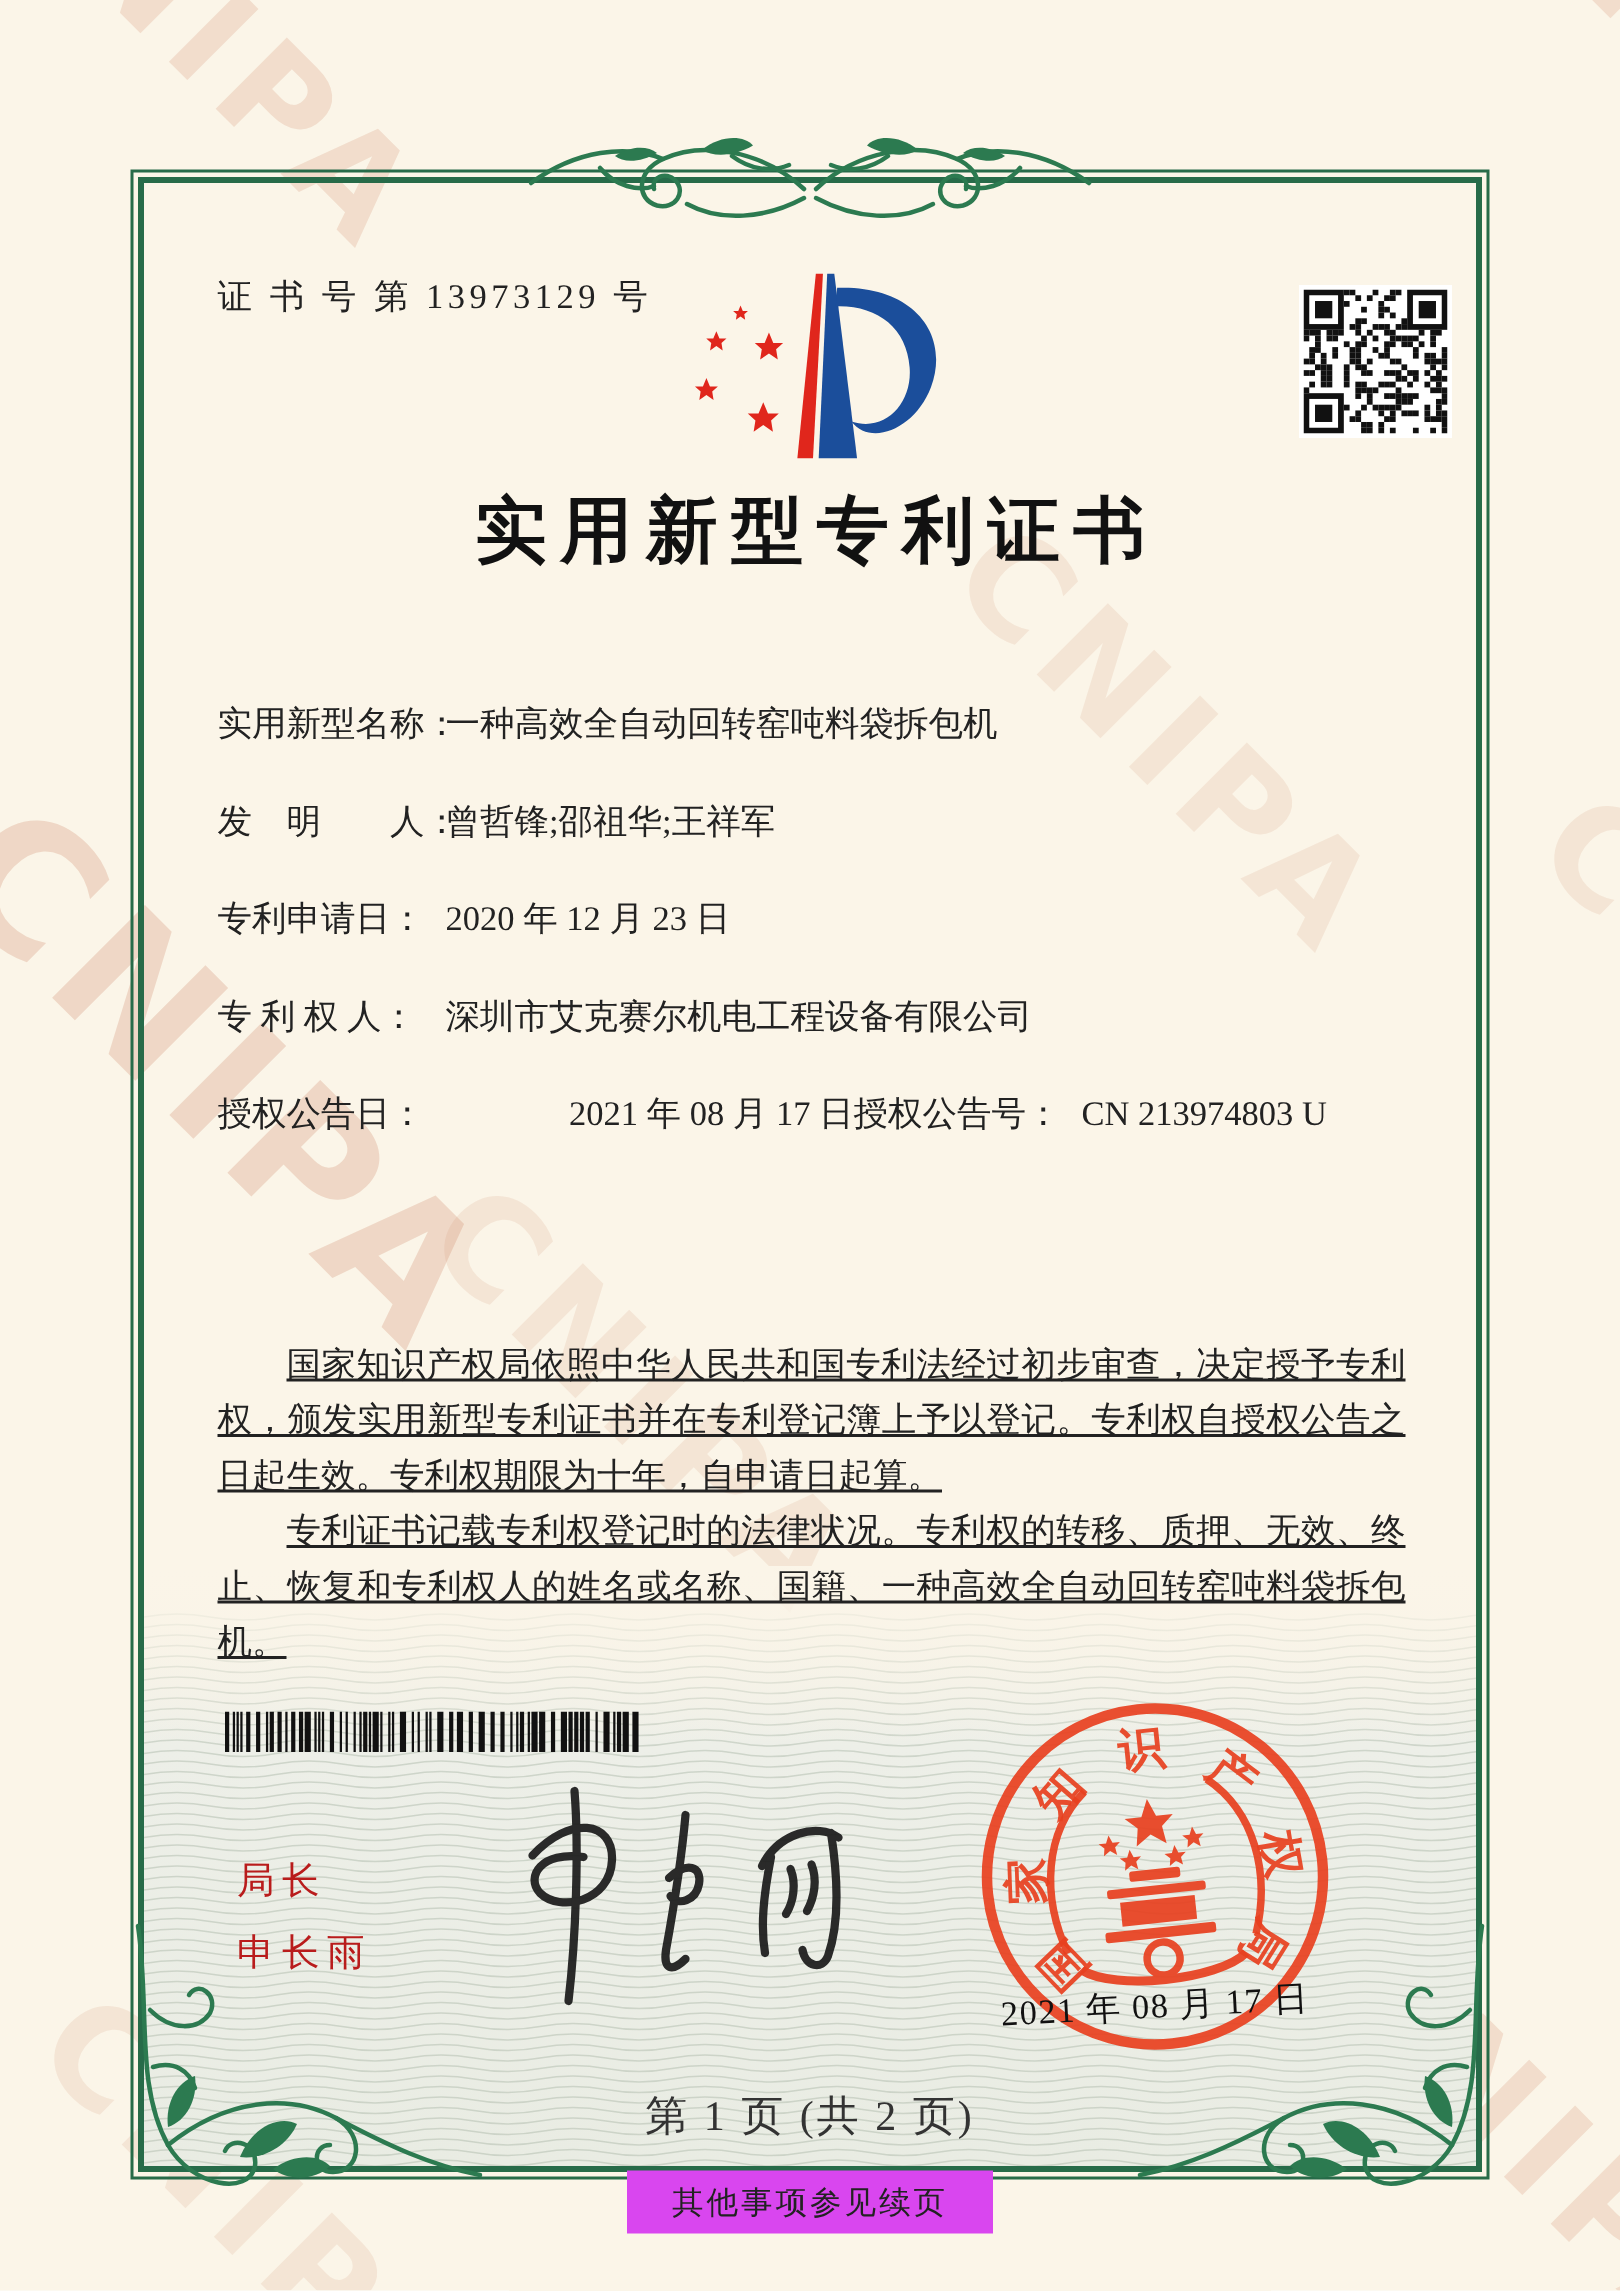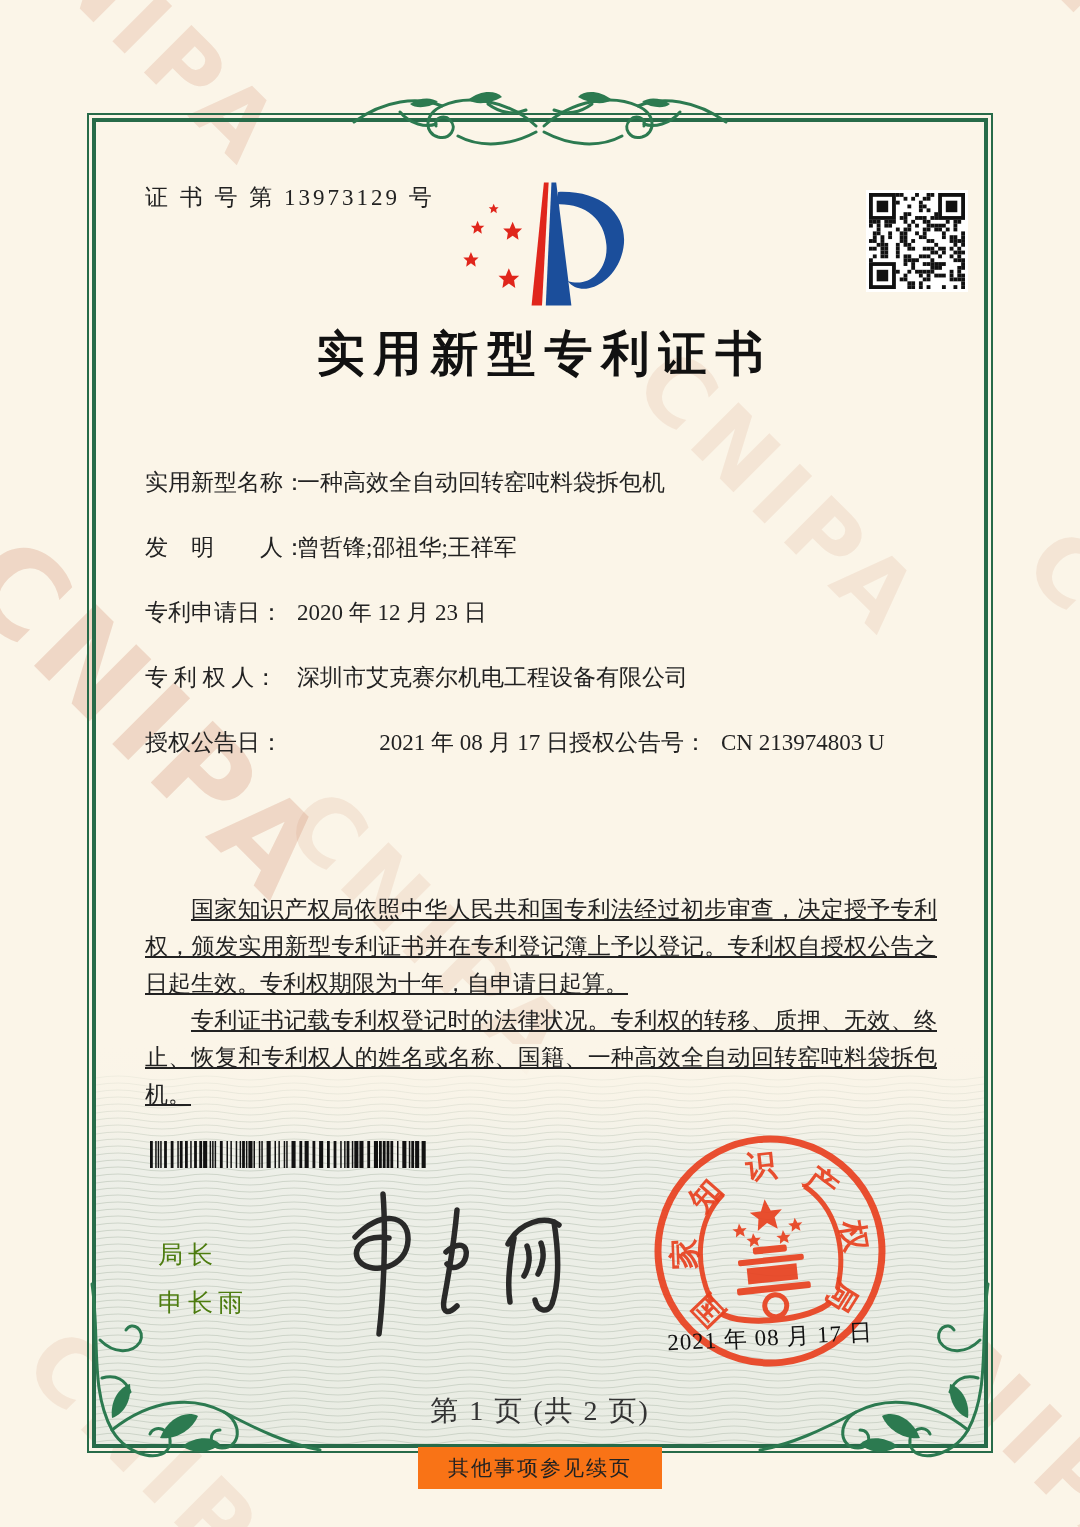--- a/index.html
+++ b/index.html
@@ -56,29 +56,29 @@
   .val.wrap{white-space:normal; width:600px;}
   .val.w1{width:272px; flex:none;}
   
   .paras{position:absolute; left:145px; top:891px; width:792px; z-index:4;
          font-size:23px; line-height:37px; text-align:justify;}
   .paras p{margin:0; text-indent:2em;text-decoration:underline;}
   
   .barcode{position:absolute; left:150px; top:1141px; z-index:4;}
   .officer{position:absolute; left:158px; top:1230px; z-index:4;
            font-family:"Liberation Sans","DejaVu Sans",sans-serif;
-           font-size:25px; letter-spacing:5px; line-height:48px; color:#4d7c0f;}
+           font-size:25px; letter-spacing:5px; line-height:48px; color:#b91c1c;}
   .signature{position:absolute; left:295px; top:1182px; z-index:4;}
   .seal{position:absolute; left:645px; top:1126px; z-index:5; transform:rotate(-6deg);}
   .seal-date{position:absolute; left:645px; top:1322px; width:250px; text-align:center;
              font-size:23px; letter-spacing:1px; color:#111; z-index:6; transform:rotate(-3deg);}
   .pageno{position:absolute; left:0; right:0; top:1392px; text-align:center;
           font-size:28px; letter-spacing:2px; color:#333; z-index:4;}
   .note{position:absolute; left:50%; transform:translateX(-50%); top:1447px;
-        background:#f97316; padding:7px 30px; font-size:21px; letter-spacing:2px;
+        background:#d946ef; padding:7px 30px; font-size:21px; letter-spacing:2px;
         color:#222; z-index:4; white-space:nowrap;}
 </style>
 </head>
 <body>
 
 <div class="page">
 
   <div class="wm" style="left:-40px; top:-30px;">CNIPA</div>
   <div class="wm" style="left:940px; top:-40px;">CNIPA</div>
   <div class="wm soft" style="left:600px; top:440px;">CNIPA</div>

